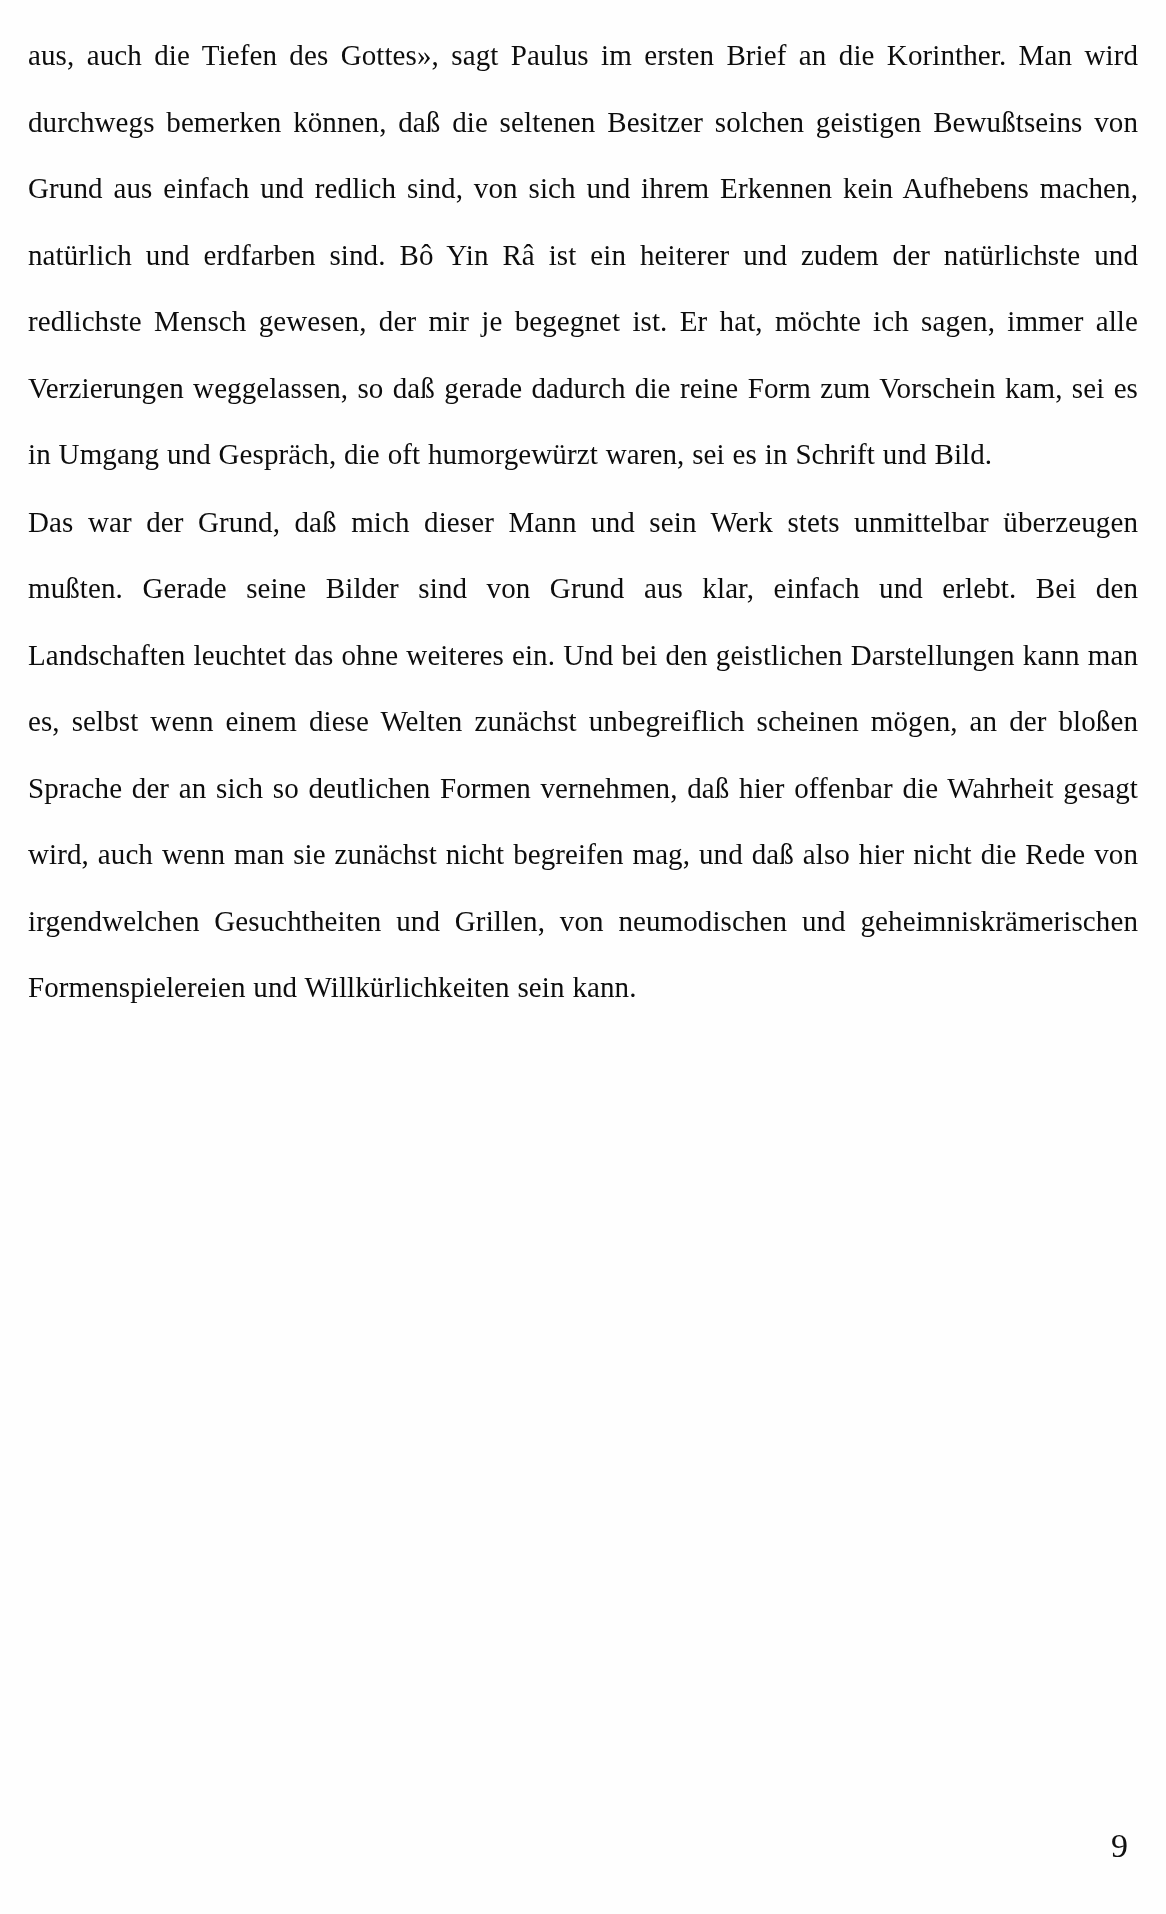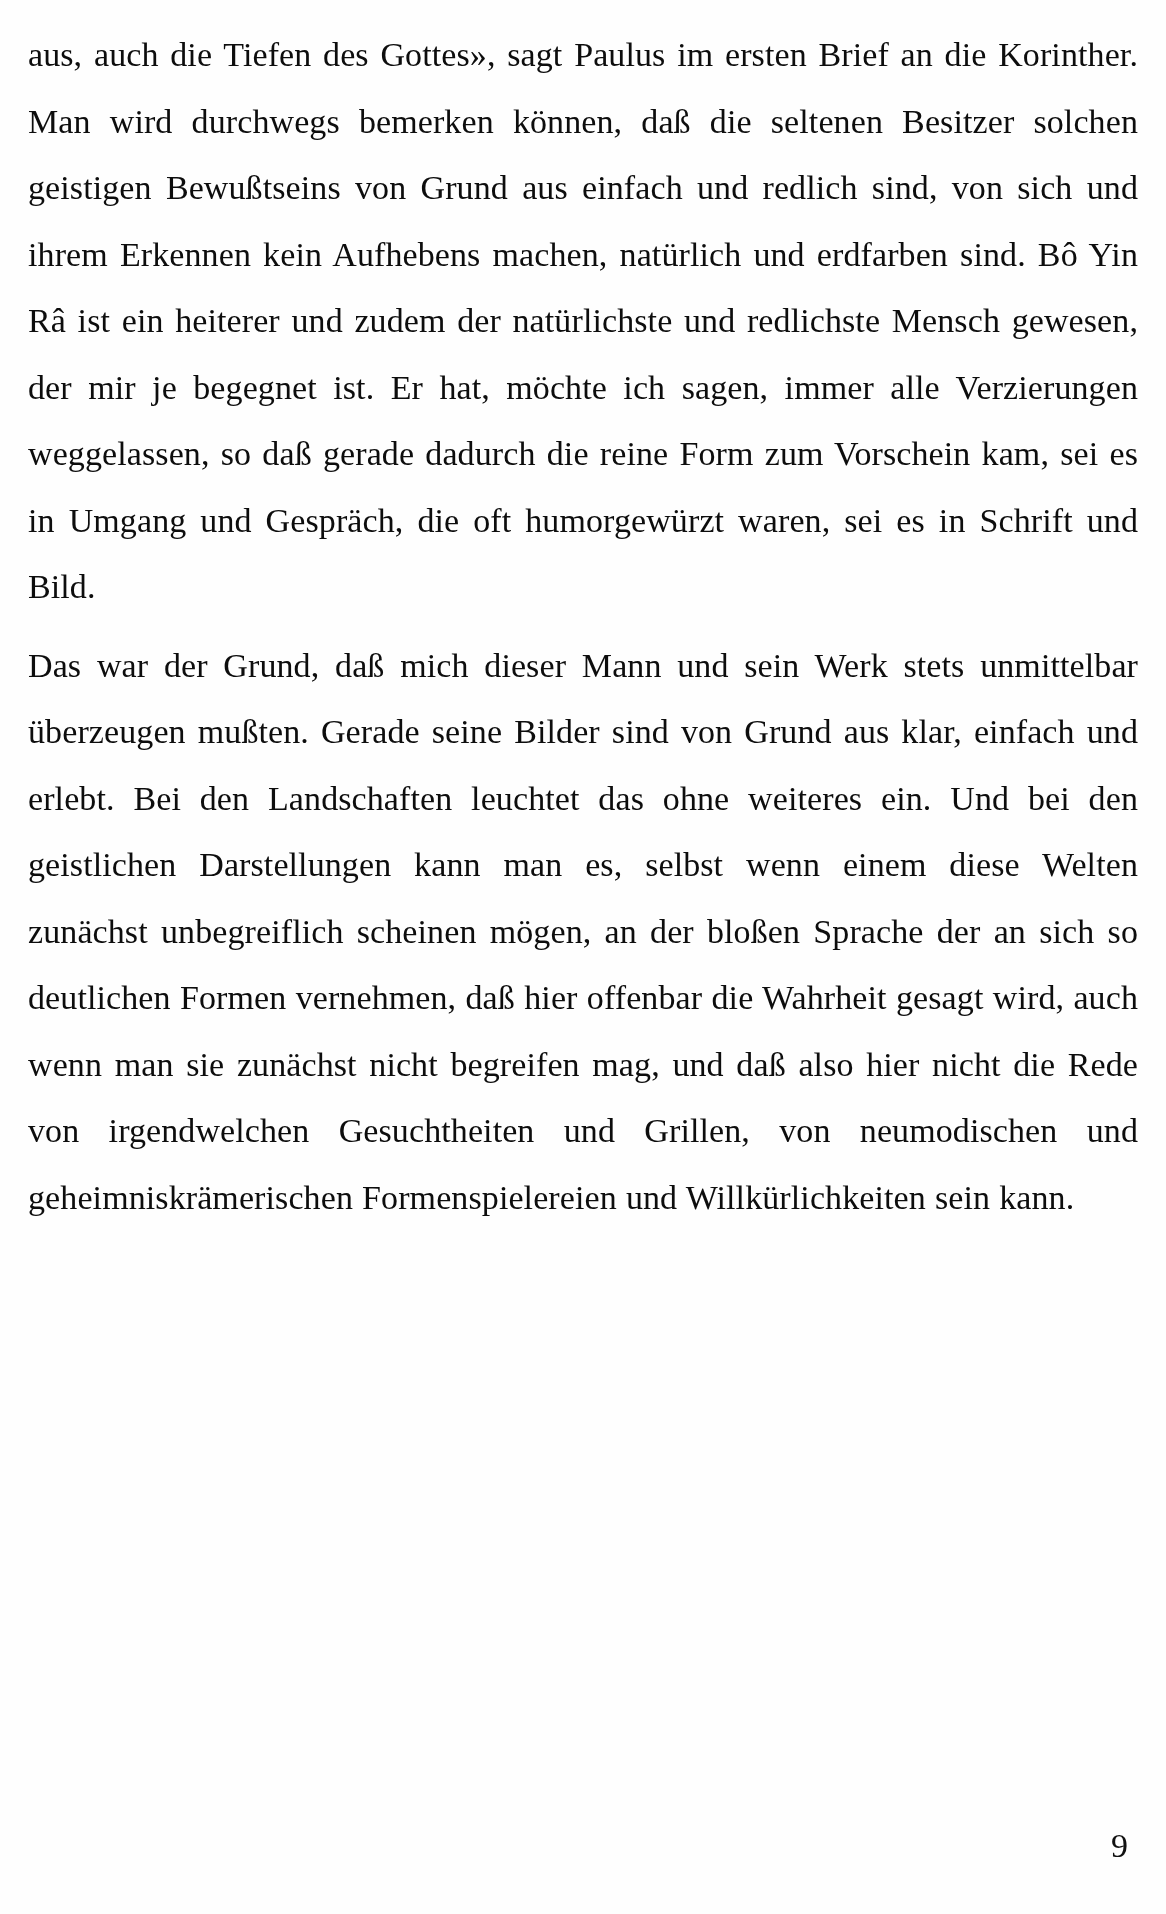--- a/index.html
+++ b/index.html
@@ -24,31 +24,31 @@
     background: #fefefe;
   }
   .text-block {
     position: absolute;
     left: 28px;
     top: 22px;
     width: 1110px;
   }
   .para {
     margin: 0;
-    font-size: 34px;
+    font-size: 29px;
     line-height: 66.5px;
     text-align: justify;
     text-justify: inter-word;
     letter-spacing: 0.1px;
     word-spacing: 0.5px;
     color: #0d0d0d;
     hyphens: manual;
   }
   .para + .para {
-    margin-top: 12px;
+    margin-top: 1px;
   }
   .para-first {
     text-indent: 0;
   }
   .page-number {
     position: absolute;
     right: 38px;
     bottom: 48px;
     font-size: 34px;
     line-height: 40px;

